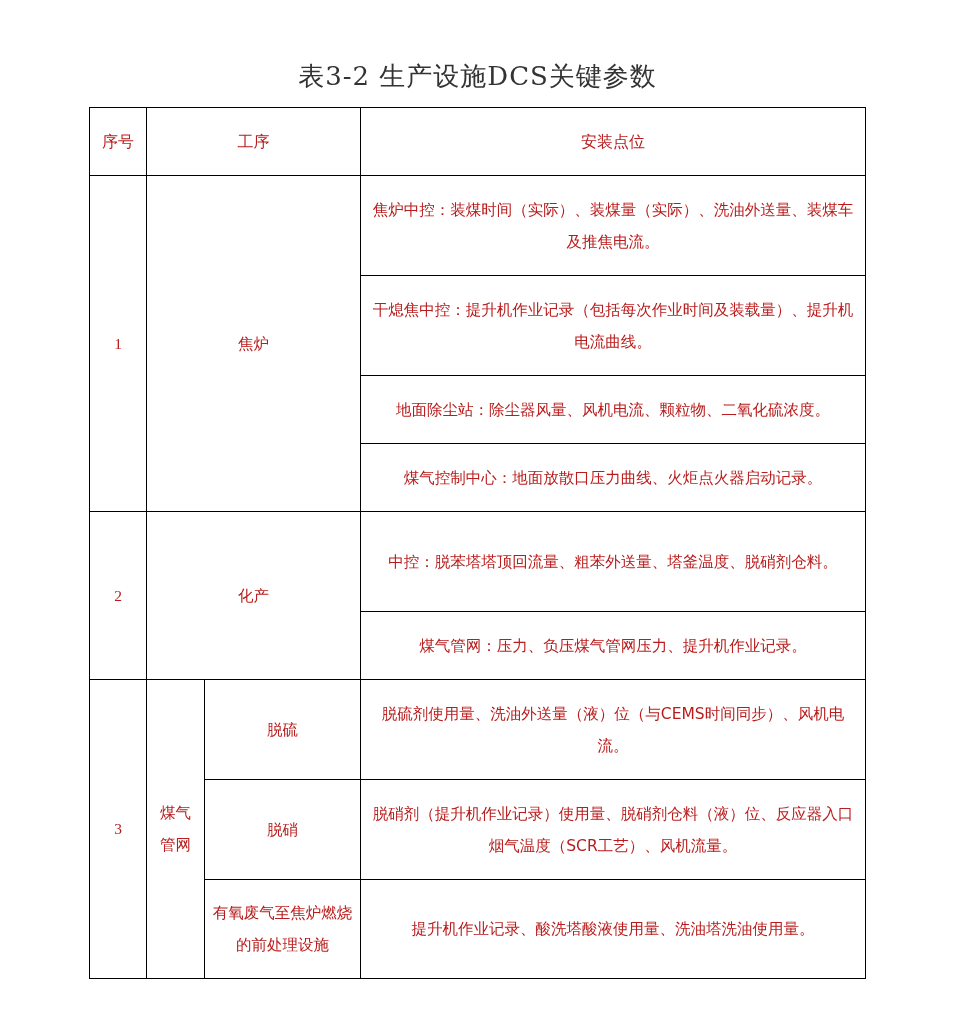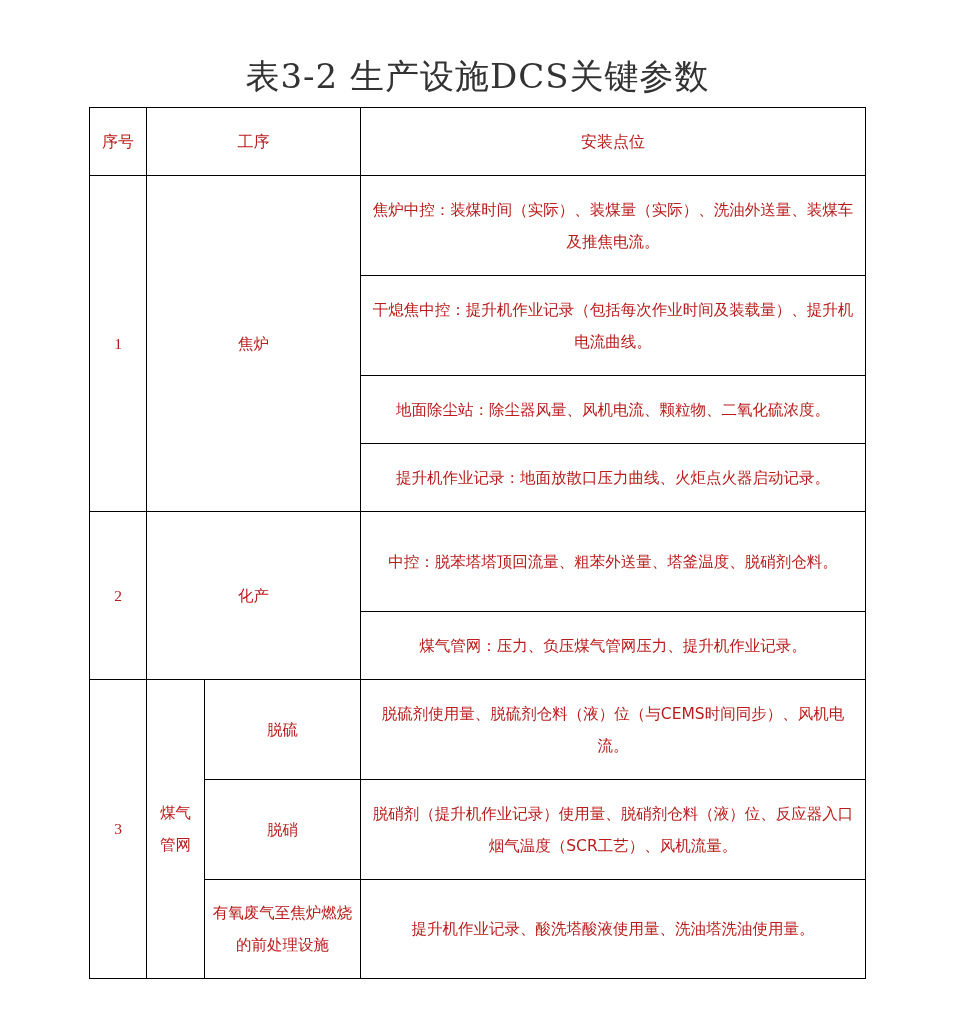--- a/index.html
+++ b/index.html
@@ -15,21 +15,21 @@
       font-family: "DejaVu Sans", "Liberation Sans", sans-serif;
       color: #222222;
     }
     .title {
       position: absolute;
       left: 0;
       top: 56px;
       width: 955px;
       text-align: center;
       font-family: "DejaVu Serif", "Liberation Serif", serif;
-      font-size: 34px;
+      font-size: 26px;
       letter-spacing: 1px;
       color: #333333;
       line-height: 40px;
     }
     table.dcs {
       position: absolute;
       left: 89px;
       top: 107px;
       width: 776px;
       border-collapse: collapse;
@@ -94,37 +94,37 @@
       <td rowspan="4" colspan="2">焦炉</td>
       <td class="detail">焦炉中控：装煤时间（实际）、装煤量（实际）、洗油外送量、装煤车及推焦电流。</td>
     </tr>
     <tr class="h-100">
       <td class="detail">干熄焦中控：提升机作业记录（包括每次作业时间及装载量）、提升机电流曲线。</td>
     </tr>
     <tr class="h-68">
       <td class="detail">地面除尘站：除尘器风量、风机电流、颗粒物、二氧化硫浓度。</td>
     </tr>
     <tr class="h-68">
-      <td class="detail">提升机作业记录：地面放散口压力曲线、火炬点火器启动记录。</td>
+      <td class="detail">煤气控制中心：地面放散口压力曲线、火炬点火器启动记录。</td>
     </tr>
 
     <tr class="h-100">
       <td rowspan="2" class="num">2</td>
       <td rowspan="2" colspan="2">化产</td>
       <td class="detail">中控：脱苯塔塔顶回流量、粗苯外送量、塔釜温度、脱硝剂仓料。</td>
     </tr>
     <tr class="h-68">
       <td class="detail">煤气管网：压力、负压煤气管网压力、提升机作业记录。</td>
     </tr>
 
     <tr class="h-100">
       <td rowspan="3" class="num">3</td>
       <td rowspan="3" class="sub">煤气管网</td>
       <td>脱硫</td>
-      <td class="detail">脱硫剂使用量、脱硫剂仓料（液）位（与CEMS时间同步）、风机电流。</td>
+      <td class="detail">脱硫剂使用量、洗油外送量（液）位（与CEMS时间同步）、风机电流。</td>
     </tr>
     <tr class="h-100">
       <td>脱硝</td>
       <td class="detail">脱硝剂（提升机作业记录）使用量、脱硝剂仓料（液）位、反应器入口烟气温度（SCR工艺）、风机流量。</td>
     </tr>
     <tr class="h-99">
       <td class="sub">有氧废气至焦炉燃烧的前处理设施</td>
       <td class="detail">提升机作业记录、酸洗塔酸液使用量、洗油塔洗油使用量。</td>
     </tr>
   </tbody>

